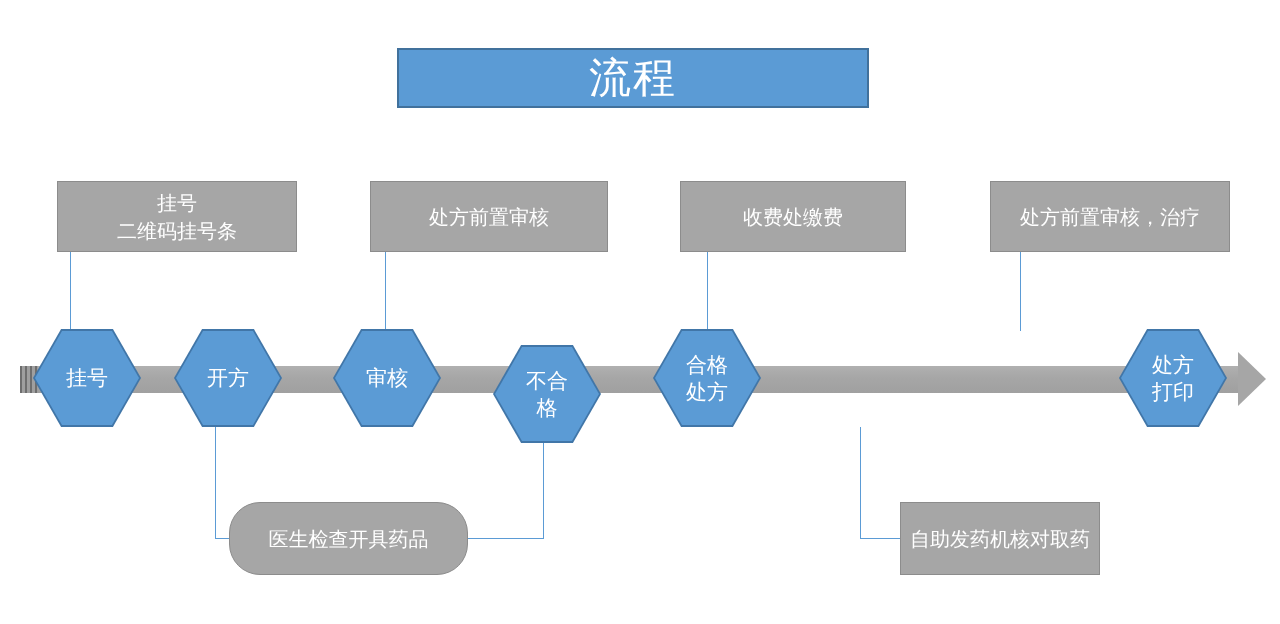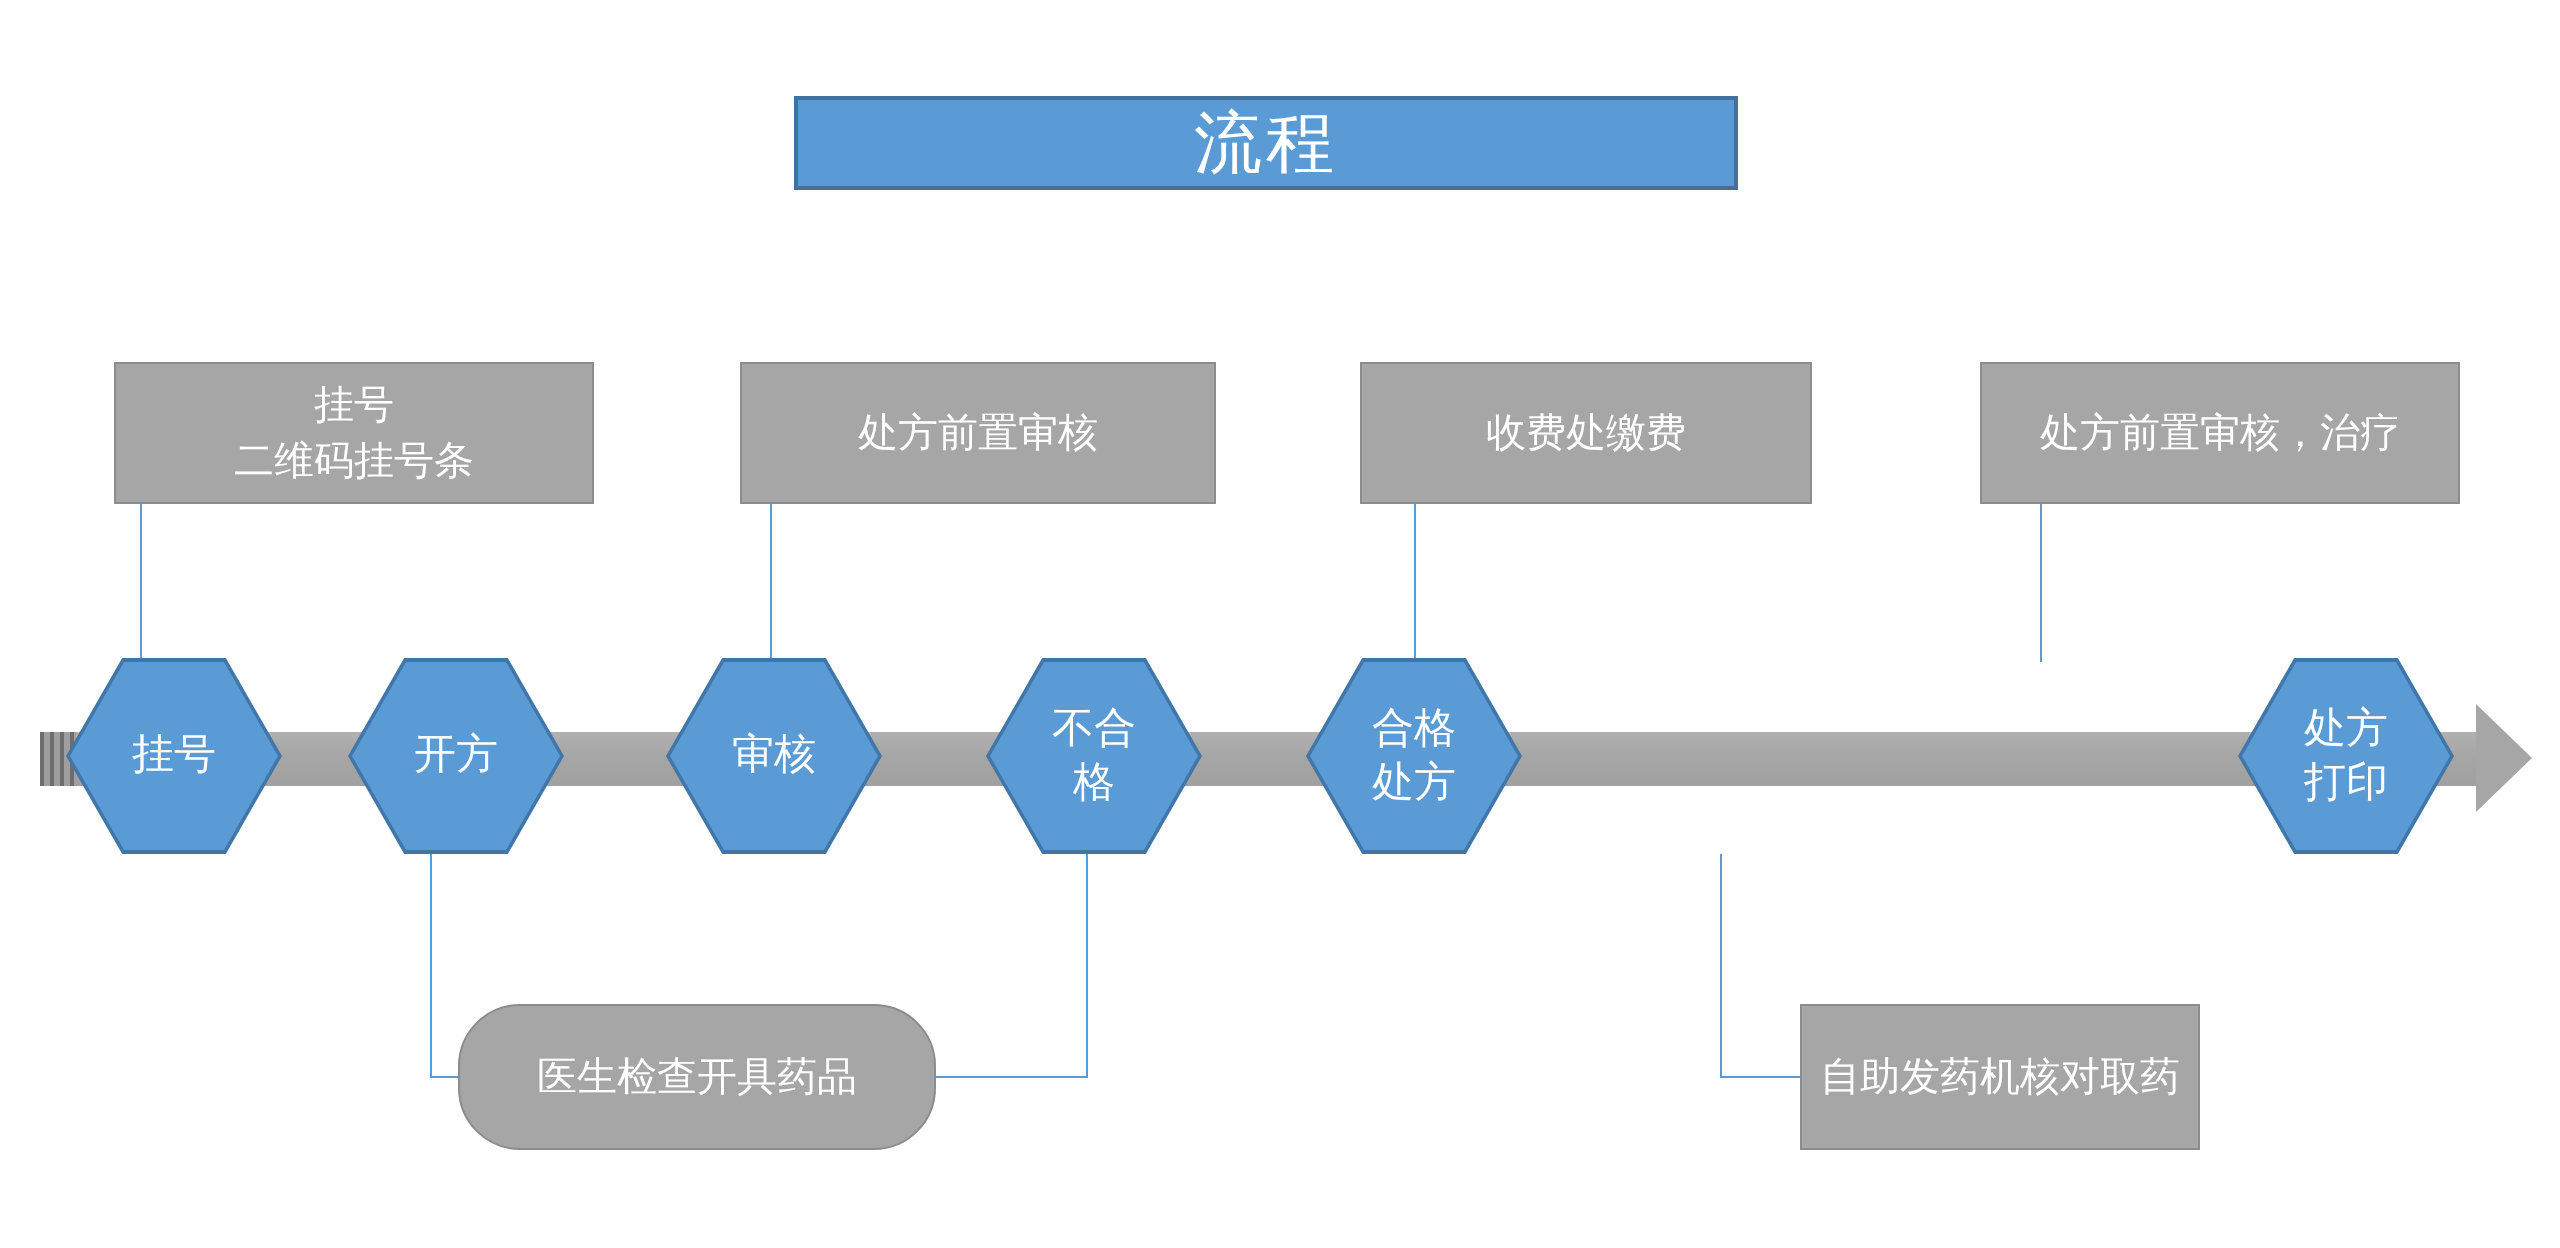--- a/index.html
+++ b/index.html
@@ -12,29 +12,29 @@
     position: relative;
     width: 1280px;
     height: 624px;
     background: #ffffff;
     overflow: hidden;
   }
   
   .title-banner {
     position: absolute;
     left: 397px; top: 48px;
-    width: 472px; height: 47px;
+    width: 472px; height: 60px;
     background: #5b9bd5;
     border: 2px solid #41719c;
     box-sizing: border-box;
     display: flex;
     align-items: center;
     justify-content: center;
     color: #ffffff;
-    font-size: 34px;
+    font-size: 42px;
     letter-spacing: 2px;
   }
   
   .gray-box {
     position: absolute;
     background: #a6a6a6;
     border: 1px solid #8c8c8c;
     box-sizing: border-box;
     display: flex;
     align-items: center;
@@ -146,21 +146,21 @@
     <div class="hex-label">挂号</div>
   </div>
   <div class="hex" style="left:174px;">
     <div class="hex-fill"></div>
     <div class="hex-label">开方</div>
   </div>
   <div class="hex" style="left:333px;">
     <div class="hex-fill"></div>
     <div class="hex-label">审核</div>
   </div>
-  <div class="hex" style="left:493px;">
+  <div class="hex" style="left:493px;margin-top:16px;">
     <div class="hex-fill"></div>
     <div class="hex-label">不合
 格</div>
   </div>
   <div class="hex" style="left:653px;">
     <div class="hex-fill"></div>
     <div class="hex-label">合格
 处方</div>
   </div>
   <div class="hex" style="left:1119px;">

